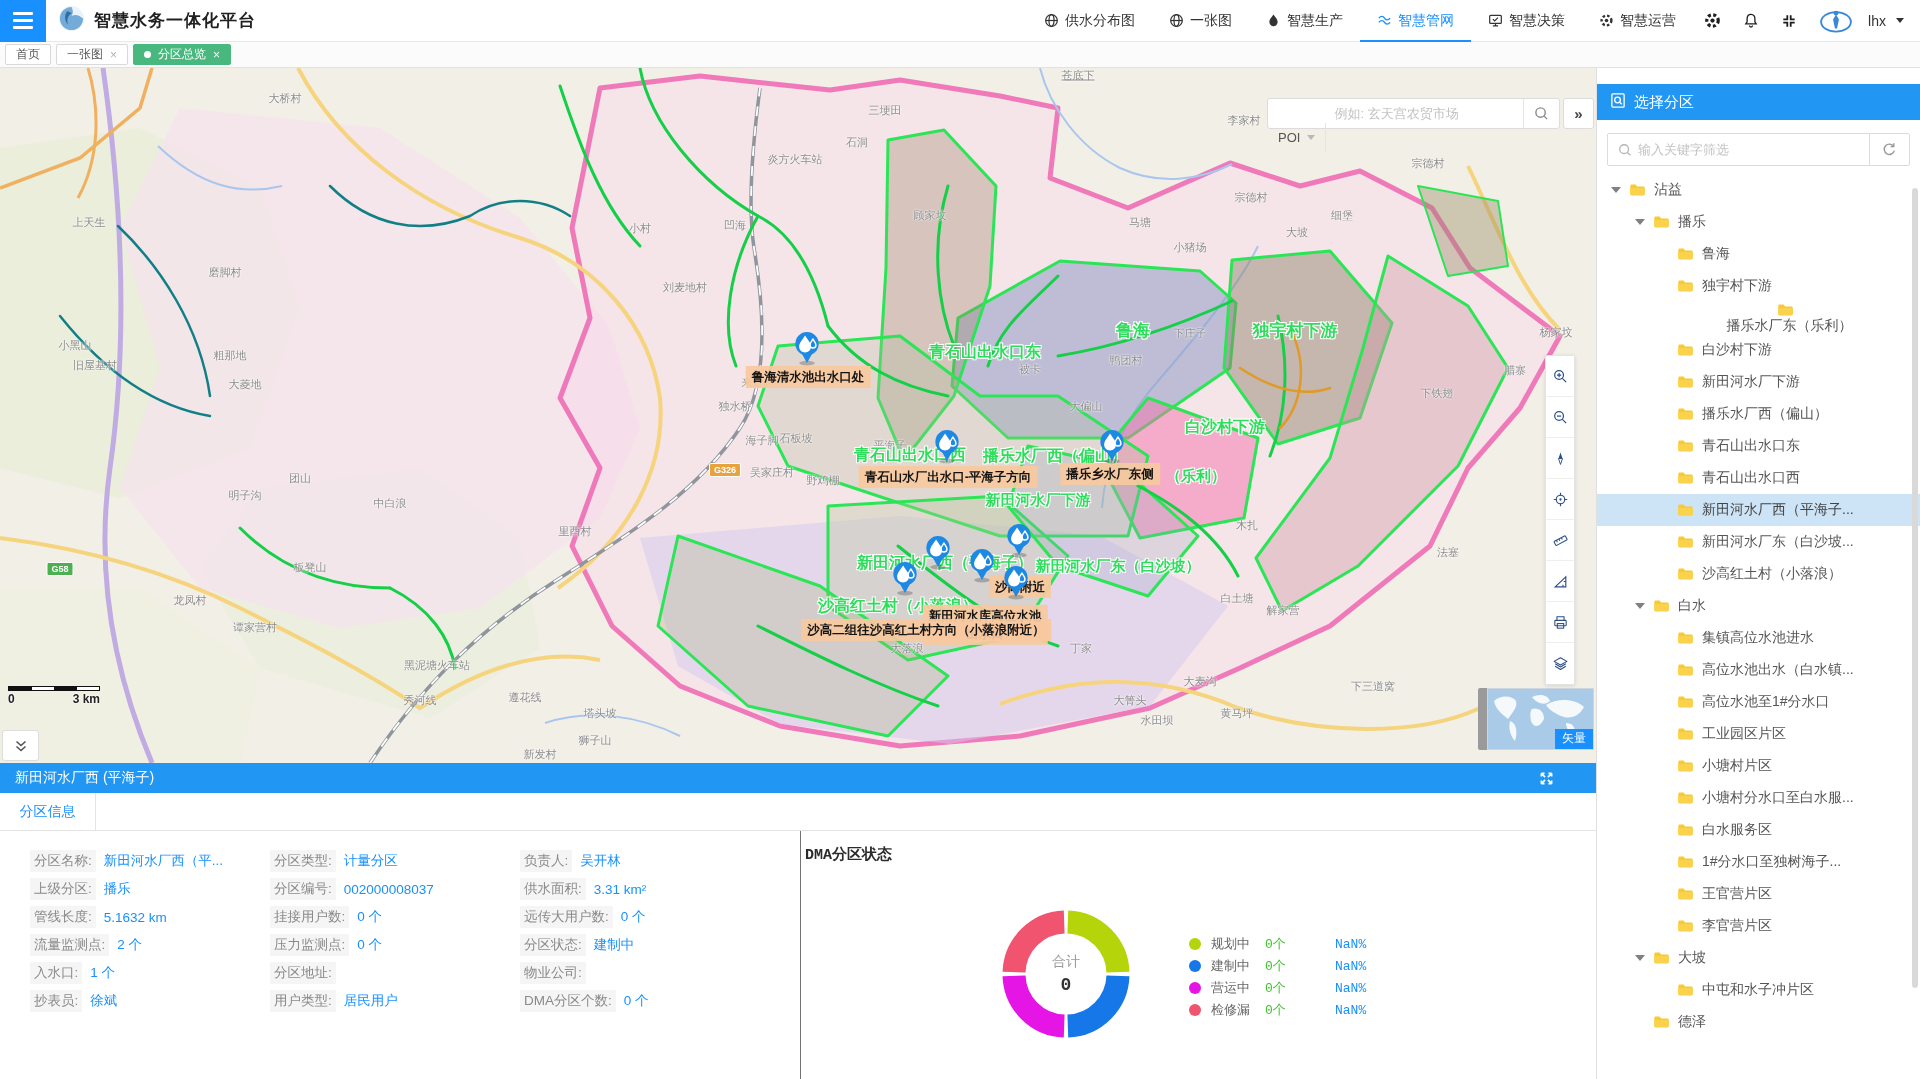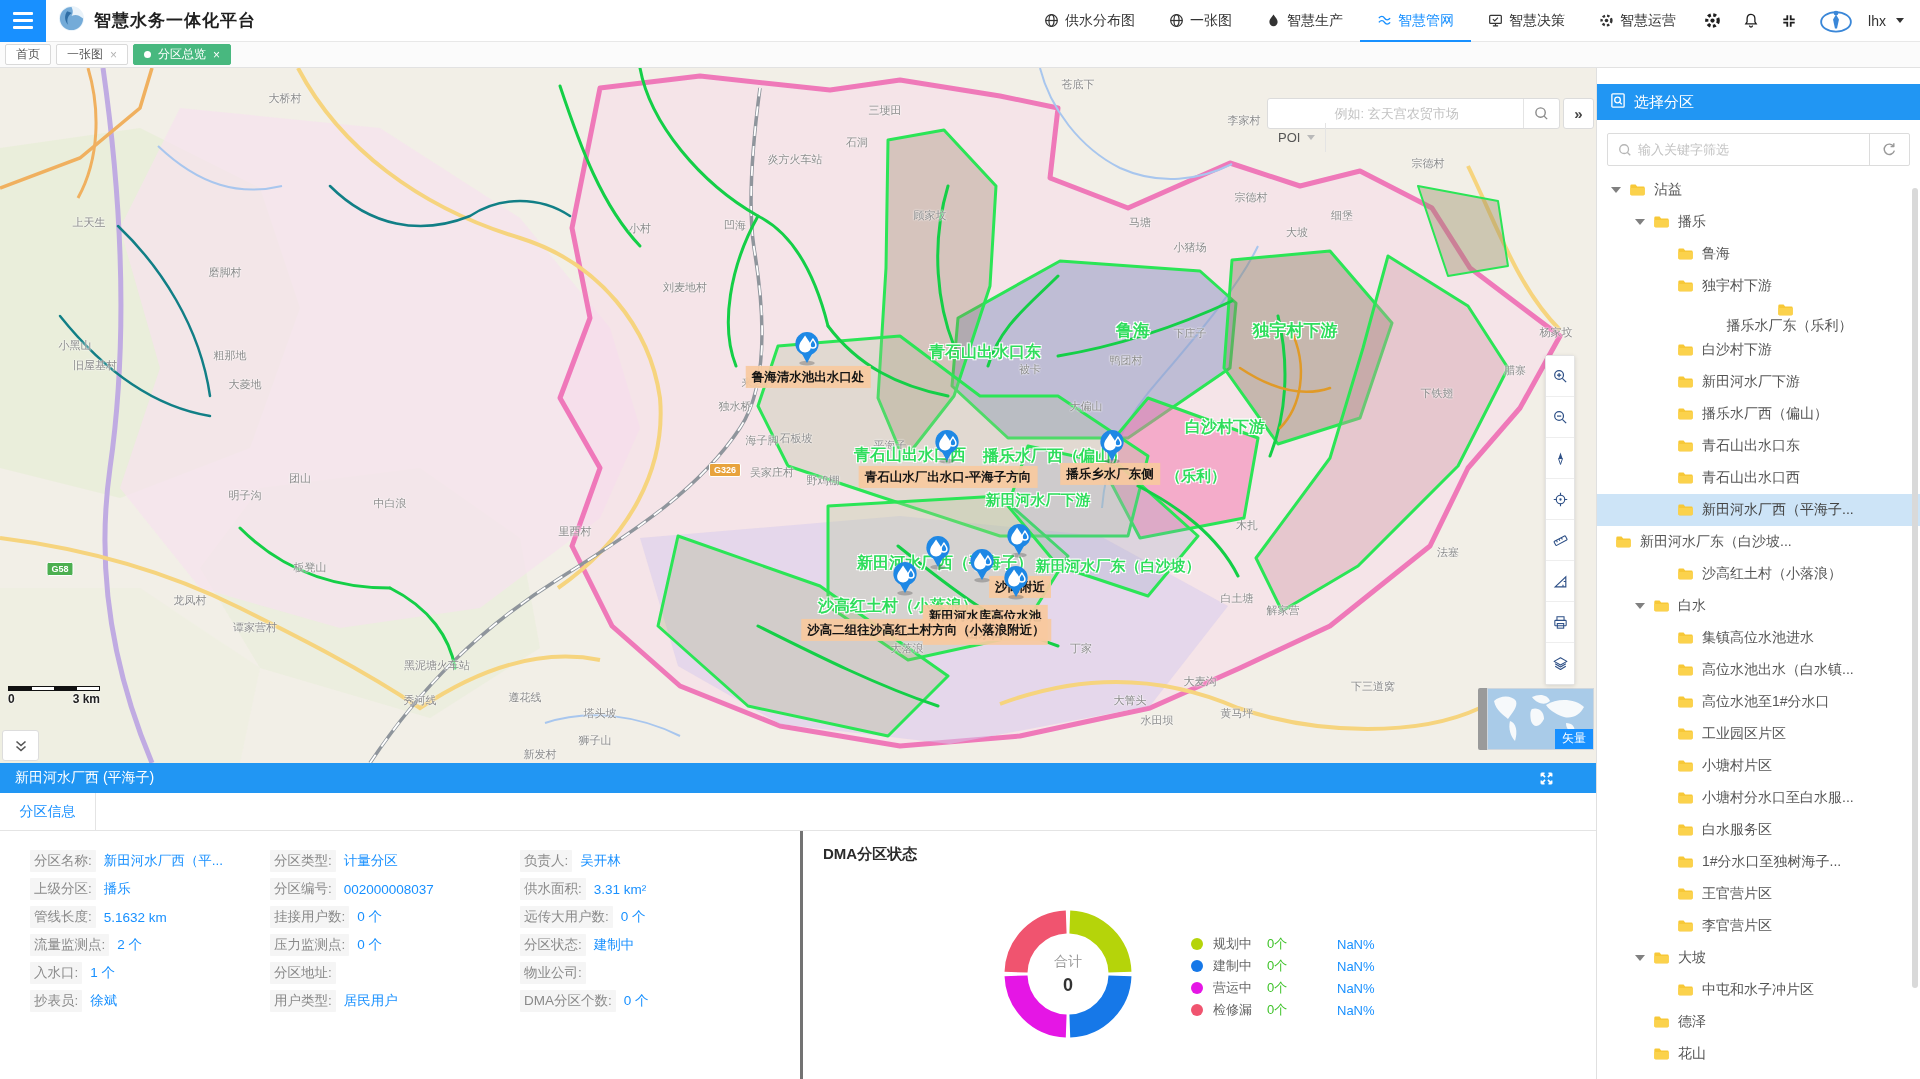--- a/index.html
+++ b/index.html
@@ -121,21 +121,21 @@
   .panel-tabs{height:38px;display:flex;border-bottom:1px solid #e4e4e4;}
   .panel-tab{min-width:96px;padding:0 18px;display:flex;align-items:center;justify-content:center;
     font-size:14px;color:#1890ff;border-right:1px solid #e4e4e4;background:#fff;cursor:pointer;}
   .panel-content{position:absolute;top:68px;left:0;right:0;bottom:0;display:flex;}
   .info-grid{width:800px;padding:16px 0 0 30px;display:flex;}
   .info-col{display:flex;flex-direction:column;}
   .info-col.c1{width:240px;} .info-col.c2{width:250px;} .info-col.c3{width:280px;}
   .info-row{height:28px;display:flex;align-items:center;font-size:13.5px;}
   .info-label{background:#f5f5f5;color:#8a8a8a;padding:2px 4px;border-radius:1px;white-space:nowrap;}
   .info-value{color:#1890ff;margin-left:8px;white-space:nowrap;}
-  .dma{flex:1;border-left:3px solid #737373;position:relative;padding:14px 0 0 20px;}
+  .dma{flex:1;border-left:1px solid #737373;position:relative;padding:14px 0 0 4px;font-family:Liberation Mono, monospace;}
   .dma-title{font-size:15px;font-weight:bold;color:#2b2b2b;}
   .donut-wrap{position:absolute;left:188px;top:66px;width:154px;height:154px;}
   .donut-center{position:absolute;left:0;top:0;width:154px;height:154px;display:flex;
     flex-direction:column;align-items:center;justify-content:center;gap:4px;pointer-events:none;}
   .donut-center .cl{font-size:14px;color:#9a9a9a;}
   .donut-center .cv{font-size:18px;font-weight:bold;color:#333;}
   .dma-legend{position:absolute;left:388px;top:102px;display:flex;flex-direction:column;}
   .legend-row{height:22px;display:flex;align-items:center;font-size:13px;}
   .legend-dot{width:12px;height:12px;border-radius:50%;margin-right:10px;flex:0 0 auto;}
   .legend-label{color:#666;width:54px;}
@@ -372,21 +372,21 @@
       <div class="map-label-base" style="left: 190px; top: 532px;">龙凤村</div>
       <div class="map-label-base" style="left: 255px; top: 559px;">谭家营村</div>
       <div class="map-label-base" style="left: 437px; top: 597px;">黑泥塘火车站</div>
       <div class="map-label-base" style="left: 420px; top: 632px;">秀河线</div>
       <div class="map-label-base" style="left: 525px; top: 629px;">遵花线</div>
       <div class="map-label-base" style="left: 600px; top: 645px;">塔头坡</div>
       <div class="map-label-base" style="left: 595px; top: 672px;">狮子山</div>
       <div class="map-label-base" style="left: 540px; top: 686px;">新发村</div>
       <div class="map-label-base" style="left: 885px; top: 42px;">三埂田</div>
       <div class="map-label-base" style="left: 857px; top: 74px;">石洞</div>
-      <div class="map-label-base" style="left: 1078px; top: 16px;">苍底下</div>
+      <div class="map-label-base" style="left: 1078px; top: 7px; text-decoration: underline;">苍底下</div>
       <div class="map-label-base" style="left: 1244px; top: 52px;">李家村</div>
       <div class="map-label-base" style="left: 795px; top: 91px;">炎方火车站</div>
       <div class="map-label-base" style="left: 930px; top: 147px;">顾家坟</div>
       <div class="map-label-base" style="left: 1140px; top: 154px;">马塘</div>
       <div class="map-label-base" style="left: 1190px; top: 179px;">小猪场</div>
       <div class="map-label-base" style="left: 1251px; top: 129px;">宗德村</div>
       <div class="map-label-base" style="left: 1342px; top: 147px;">细堡</div>
       <div class="map-label-base" style="left: 1297px; top: 164px;">大坡</div>
       <div class="map-label-base" style="left: 1030px; top: 301px;">被卡</div>
       <div class="map-label-base" style="left: 1086px; top: 338px;">大偏山</div>
@@ -713,21 +713,21 @@
       <div class="tree-row selected" style="padding-left: 62px;">
         <span class="tree-caret empty"></span>
         <span class="tree-folder">
           <svg width="17" height="14" viewBox="0 0 20 16">
             <path d="M1.5 3.2 a1.6 1.6 0 0 1 1.6-1.6 h4.6 l2 2.4 h7.2 a1.6 1.6 0 0 1 1.6 1.6 v7.2 a1.6 1.6 0 0 1-1.6 1.6 h-13.8 a1.6 1.6 0 0 1-1.6-1.6 Z" fill="#f7c837"></path>
             <path d="M1.5 5.6 h17 v6.8 a1.6 1.6 0 0 1-1.6 1.6 h-13.8 a1.6 1.6 0 0 1-1.6-1.6 Z" fill="#fbd24c"></path>
           </svg>
         </span>
         <span>新田河水厂西（平海子...</span>
       </div>
-      <div class="tree-row" style="">
+      <div class="tree-row" style="padding-left: 62px;">
         <span class="tree-caret empty"></span>
         <span class="tree-folder">
           <svg width="17" height="14" viewBox="0 0 20 16">
             <path d="M1.5 3.2 a1.6 1.6 0 0 1 1.6-1.6 h4.6 l2 2.4 h7.2 a1.6 1.6 0 0 1 1.6 1.6 v7.2 a1.6 1.6 0 0 1-1.6 1.6 h-13.8 a1.6 1.6 0 0 1-1.6-1.6 Z" fill="#f7c837"></path>
             <path d="M1.5 5.6 h17 v6.8 a1.6 1.6 0 0 1-1.6 1.6 h-13.8 a1.6 1.6 0 0 1-1.6-1.6 Z" fill="#fbd24c"></path>
           </svg>
         </span>
         <span>新田河水厂东（白沙坡...</span>
       </div>
       <div class="tree-row" style="padding-left: 62px;">
@@ -872,30 +872,20 @@
       </div>
       <div class="tree-row" style="padding-left: 38px;">
         <span class="tree-caret empty"></span>
         <span class="tree-folder">
           <svg width="17" height="14" viewBox="0 0 20 16">
             <path d="M1.5 3.2 a1.6 1.6 0 0 1 1.6-1.6 h4.6 l2 2.4 h7.2 a1.6 1.6 0 0 1 1.6 1.6 v7.2 a1.6 1.6 0 0 1-1.6 1.6 h-13.8 a1.6 1.6 0 0 1-1.6-1.6 Z" fill="#f7c837"></path>
             <path d="M1.5 5.6 h17 v6.8 a1.6 1.6 0 0 1-1.6 1.6 h-13.8 a1.6 1.6 0 0 1-1.6-1.6 Z" fill="#fbd24c"></path>
           </svg>
         </span>
         <span>德泽</span>
-      </div>
-      <div class="tree-row" style="padding-left: 38px;">
-        <span class="tree-caret empty"></span>
-        <span class="tree-folder">
-          <svg width="17" height="14" viewBox="0 0 20 16">
-            <path d="M1.5 3.2 a1.6 1.6 0 0 1 1.6-1.6 h4.6 l2 2.4 h7.2 a1.6 1.6 0 0 1 1.6 1.6 v7.2 a1.6 1.6 0 0 1-1.6 1.6 h-13.8 a1.6 1.6 0 0 1-1.6-1.6 Z" fill="#f7c837"></path>
-            <path d="M1.5 5.6 h17 v6.8 a1.6 1.6 0 0 1-1.6 1.6 h-13.8 a1.6 1.6 0 0 1-1.6-1.6 Z" fill="#fbd24c"></path>
-          </svg>
-        </span>
-        <span>花山</span>
       </div>
     </div>
   <div class="tree-scroll"></div>
 </div>
 
 <div class="panel">
   <div class="panel-titlebar">
     <span>新田河水厂西 (平海子)</span>
     <span class="panel-expand">
       <svg width="15" height="15" viewBox="0 0 16 16" fill="none" stroke="#fff" stroke-width="1.7">

